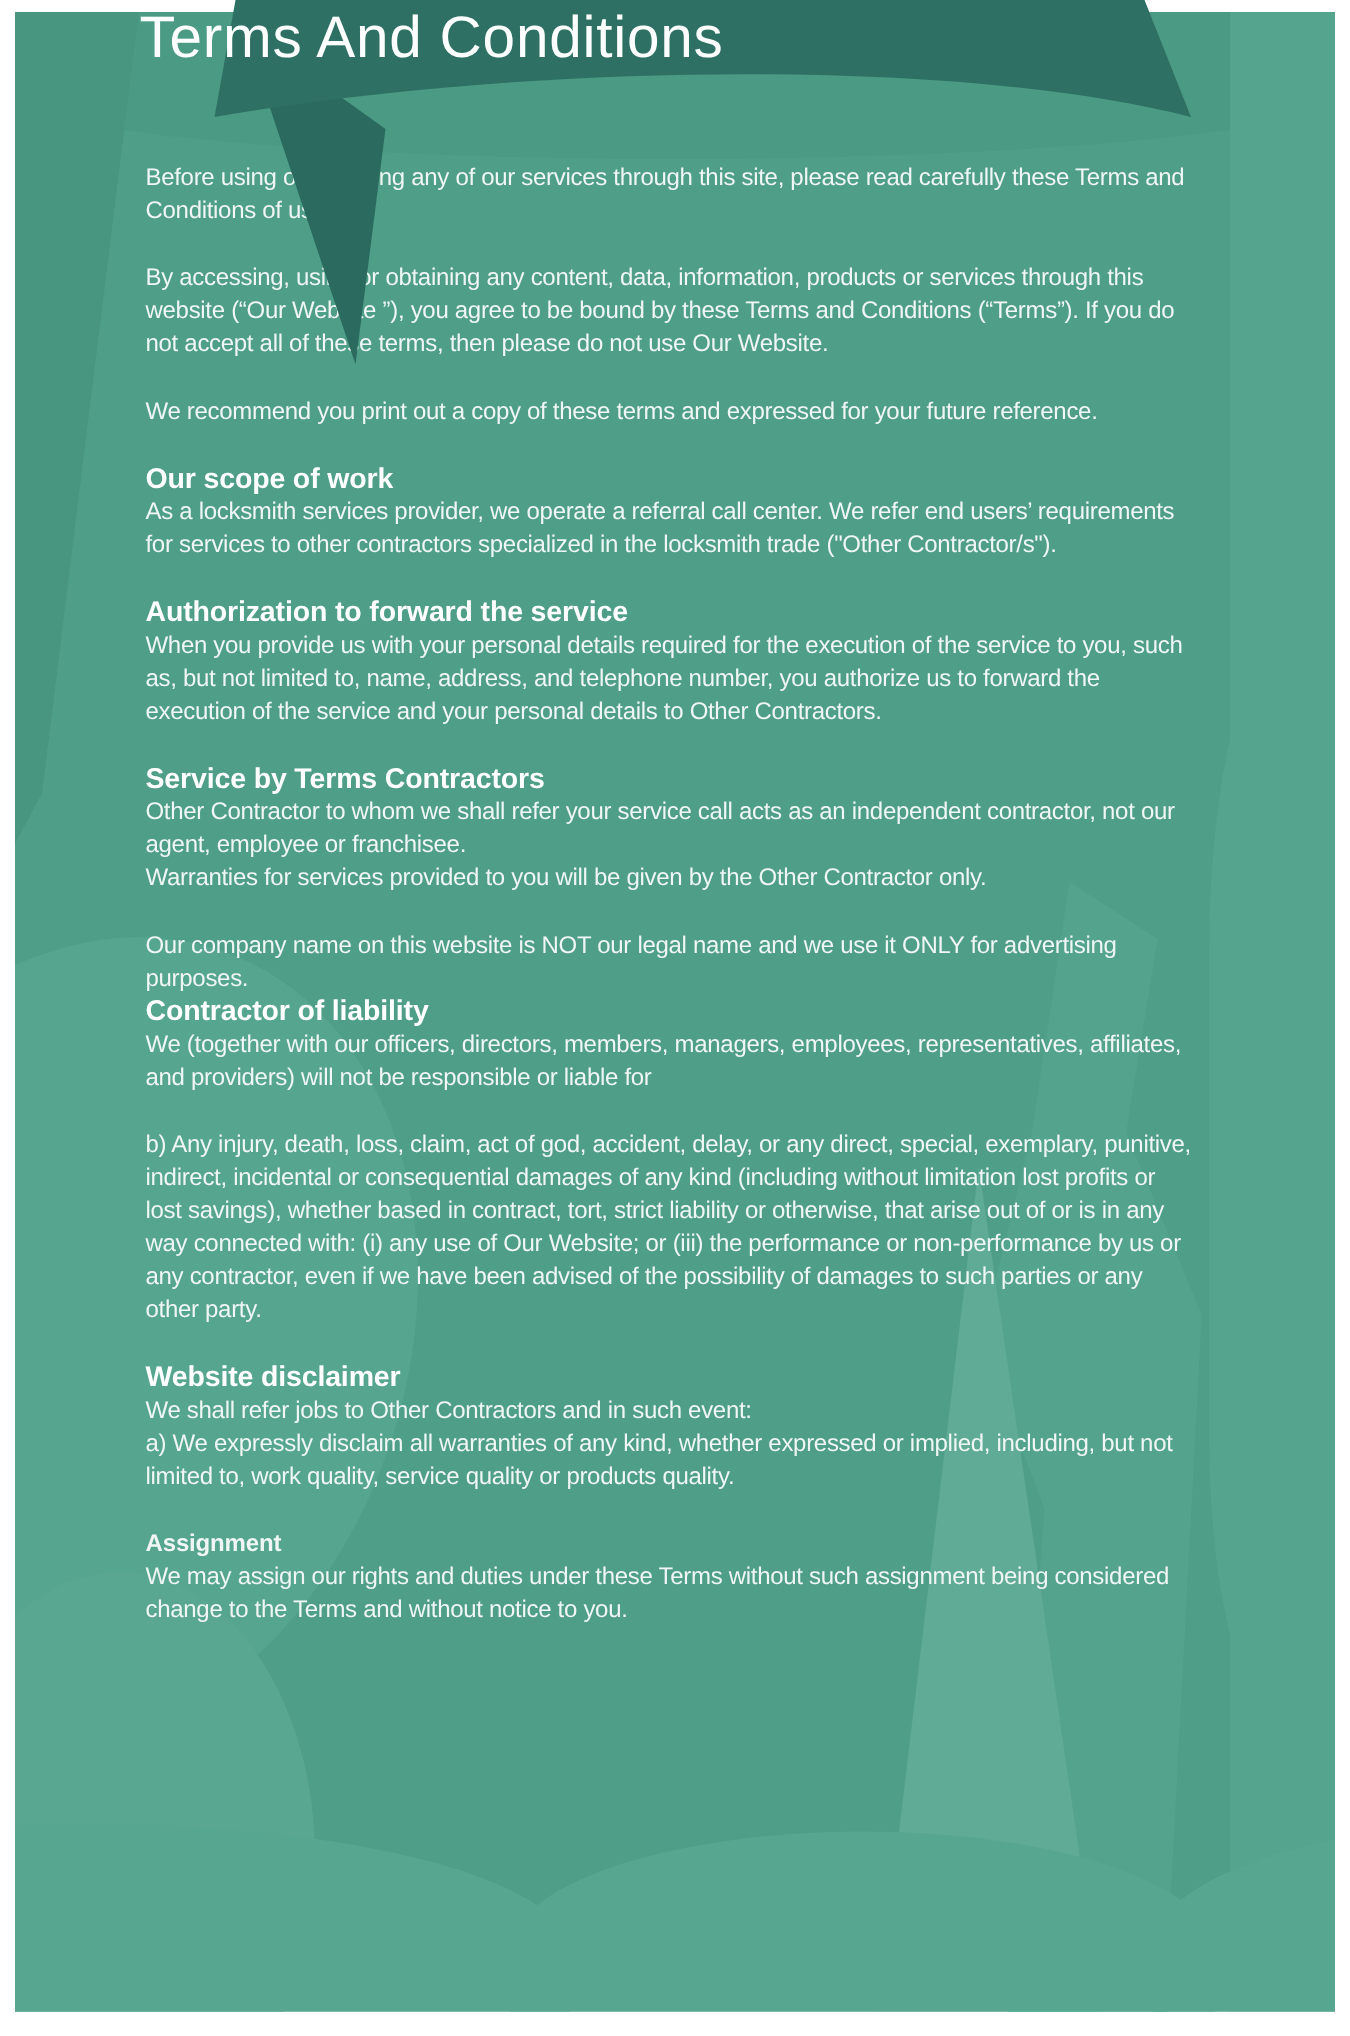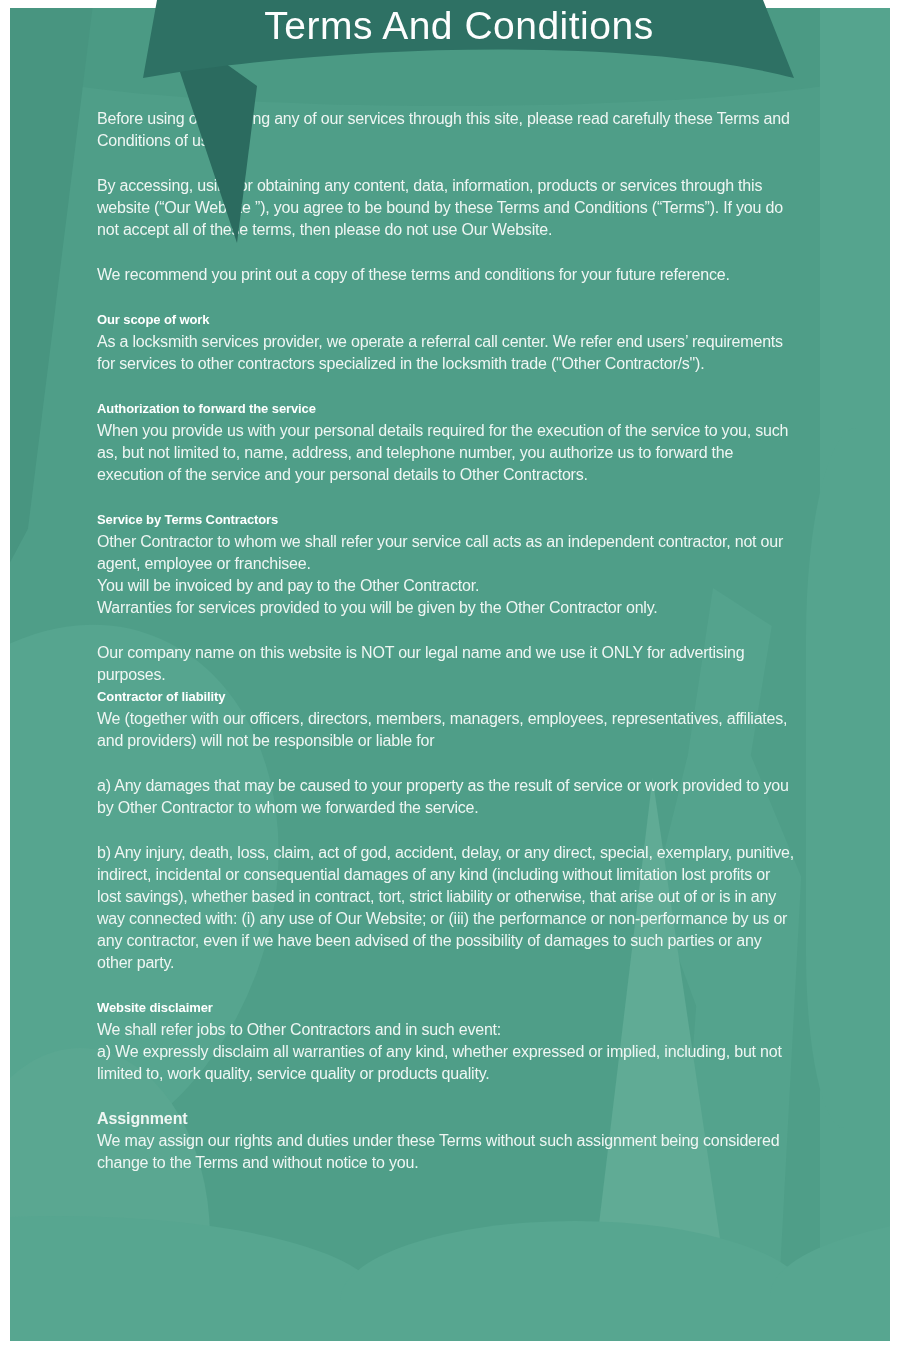--- a/index.html
+++ b/index.html
@@ -25,30 +25,30 @@
                     clip-path:polygon(30% 0,58% 5%,48% 22%,72% 38%,60% 100%,10% 100%,22% 55%,2% 40%,18% 22%);}
   .decor-right-finger{left:575px;top:770px;width:150px;height:563px;background:#60ab95;
                       clip-path:polygon(45% 0,100% 100%,0 100%);}
   .decor-wave{bottom:-45px;height:170px;background:#57a690;border-radius:50% 50% 0 0;}
   .decor-wave.w1{left:-270px;width:640px;}
   .decor-wave.w2{left:330px;width:470px;height:160px;bottom:-40px;}
   .decor-wave.w3{left:760px;width:560px;bottom:-40px;}
 
   
   .ribbon{position:absolute;left:100px;top:0;width:710px;height:250px;z-index:10;}
-  .page-title{position:absolute;left:104px;top:4px;width:710px;z-index:11;
-              text-align:center;color:#fdfefe;font-size:39px;font-weight:400;
+  .page-title{position:absolute;left:93px;top:4px;width:710px;z-index:11;
+              text-align:left;color:#fdfefe;font-size:39px;font-weight:400;
               letter-spacing:0.5px;}
 
   
   .text-col{position:absolute;left:87px;top:100px;width:700px;z-index:5;
             color:#eff6f3;font-size:16px;line-height:22px;letter-spacing:-0.2px;}
   .text-col p,.text-col h2{margin:0;padding:0;}
   .para{font-weight:400;}
-  .heading{font-size:13px;font-weight:700;color:#ffffff;line-height:22px;letter-spacing:-0.1px;}
+  .heading{font-size:19px;font-weight:700;color:#ffffff;line-height:22px;letter-spacing:-0.1px;}
   .heading.regular{font-weight:700;font-size:16px;color:#eff6f3;}
   .gap{margin-top:23px !important;}
   .tight{margin-top:0 !important;}
 </style>
 </head>
 <body>
 
 <div class="page">
 
   <div class="canvas">
@@ -61,38 +61,36 @@
     <div class="decor decor-right-bulge"></div>
     <div class="decor decor-right-hand"></div>
     <div class="decor decor-right-finger"></div>
     <div class="decor decor-wave w1"></div>
     <div class="decor decor-wave w2"></div>
     <div class="decor decor-wave w3"></div>
 
     <div class="text-col">
       <p class="para">Before using or obtaining any of our services through this site, please read carefully these Terms and Conditions of use.</p>
       <p class="para gap">By accessing, using or obtaining any content, data, information, products or services through this website (“Our Website ”), you agree to be bound by these Terms and Conditions (“Terms”). If you do not accept all of these terms, then please do not use Our Website.</p>
-      <p class="para gap">We recommend you print out a copy of these terms and conditions for your future reference.</p>
+      <p class="para gap">We recommend you print out a copy of these terms and expressed for your future reference.</p>
 
       <h2 class="heading gap">Our scope of work</h2>
       <p class="para tight">As a locksmith services provider, we operate a referral call center. We refer end users’ requirements for services to other contractors specialized in the locksmith trade ("Other Contractor/s").</p>
 
       <h2 class="heading gap">Authorization to forward the service</h2>
       <p class="para tight">When you provide us with your personal details required for the execution of the service to you, such as, but not limited to, name, address, and telephone number, you authorize us to forward the execution of the service and your personal details to Other Contractors.</p>
 
       <h2 class="heading gap">Service by Terms Contractors</h2>
       <p class="para tight">Other Contractor to whom we shall refer your service call acts as an independent contractor, not our agent, employee or franchisee.</p>
-      <p class="para tight">You will be invoiced by and pay to the Other Contractor.</p>
       <p class="para tight">Warranties for services provided to you will be given by the Other Contractor only.</p>
 
       <p class="para gap">Our company name on this website is NOT our legal name and we use it ONLY for advertising purposes.</p>
 
       <h2 class="heading tight">Contractor of liability</h2>
       <p class="para tight">We (together with our officers, directors, members, managers, employees, representatives, affiliates, and providers) will not be responsible or liable for</p>
-      <p class="para gap">a) Any damages that may be caused to your property as the result of service or work provided to you by Other Contractor to whom we forwarded the service.</p>
       <p class="para gap">b) Any injury, death, loss, claim, act of god, accident, delay, or any direct, special, exemplary, punitive, indirect, incidental or consequential damages of any kind (including without limitation lost profits or lost savings), whether based in contract, tort, strict liability or otherwise, that arise out of or is in any way connected with: (i) any use of Our Website; or (iii) the performance or non-performance by us or any contractor, even if we have been advised of the possibility of damages to such parties or any other party.</p>
 
       <h2 class="heading gap">Website disclaimer</h2>
       <p class="para tight">We shall refer jobs to Other Contractors and in such event:</p>
       <p class="para tight">a) We expressly disclaim all warranties of any kind, whether expressed or implied, including, but not limited to, work quality, service quality or products quality.</p>
 
       <h2 class="heading regular gap">Assignment</h2>
       <p class="para tight">We may assign our rights and duties under these Terms without such assignment being considered change to the Terms and without notice to you.</p>
     </div>
   </div>

